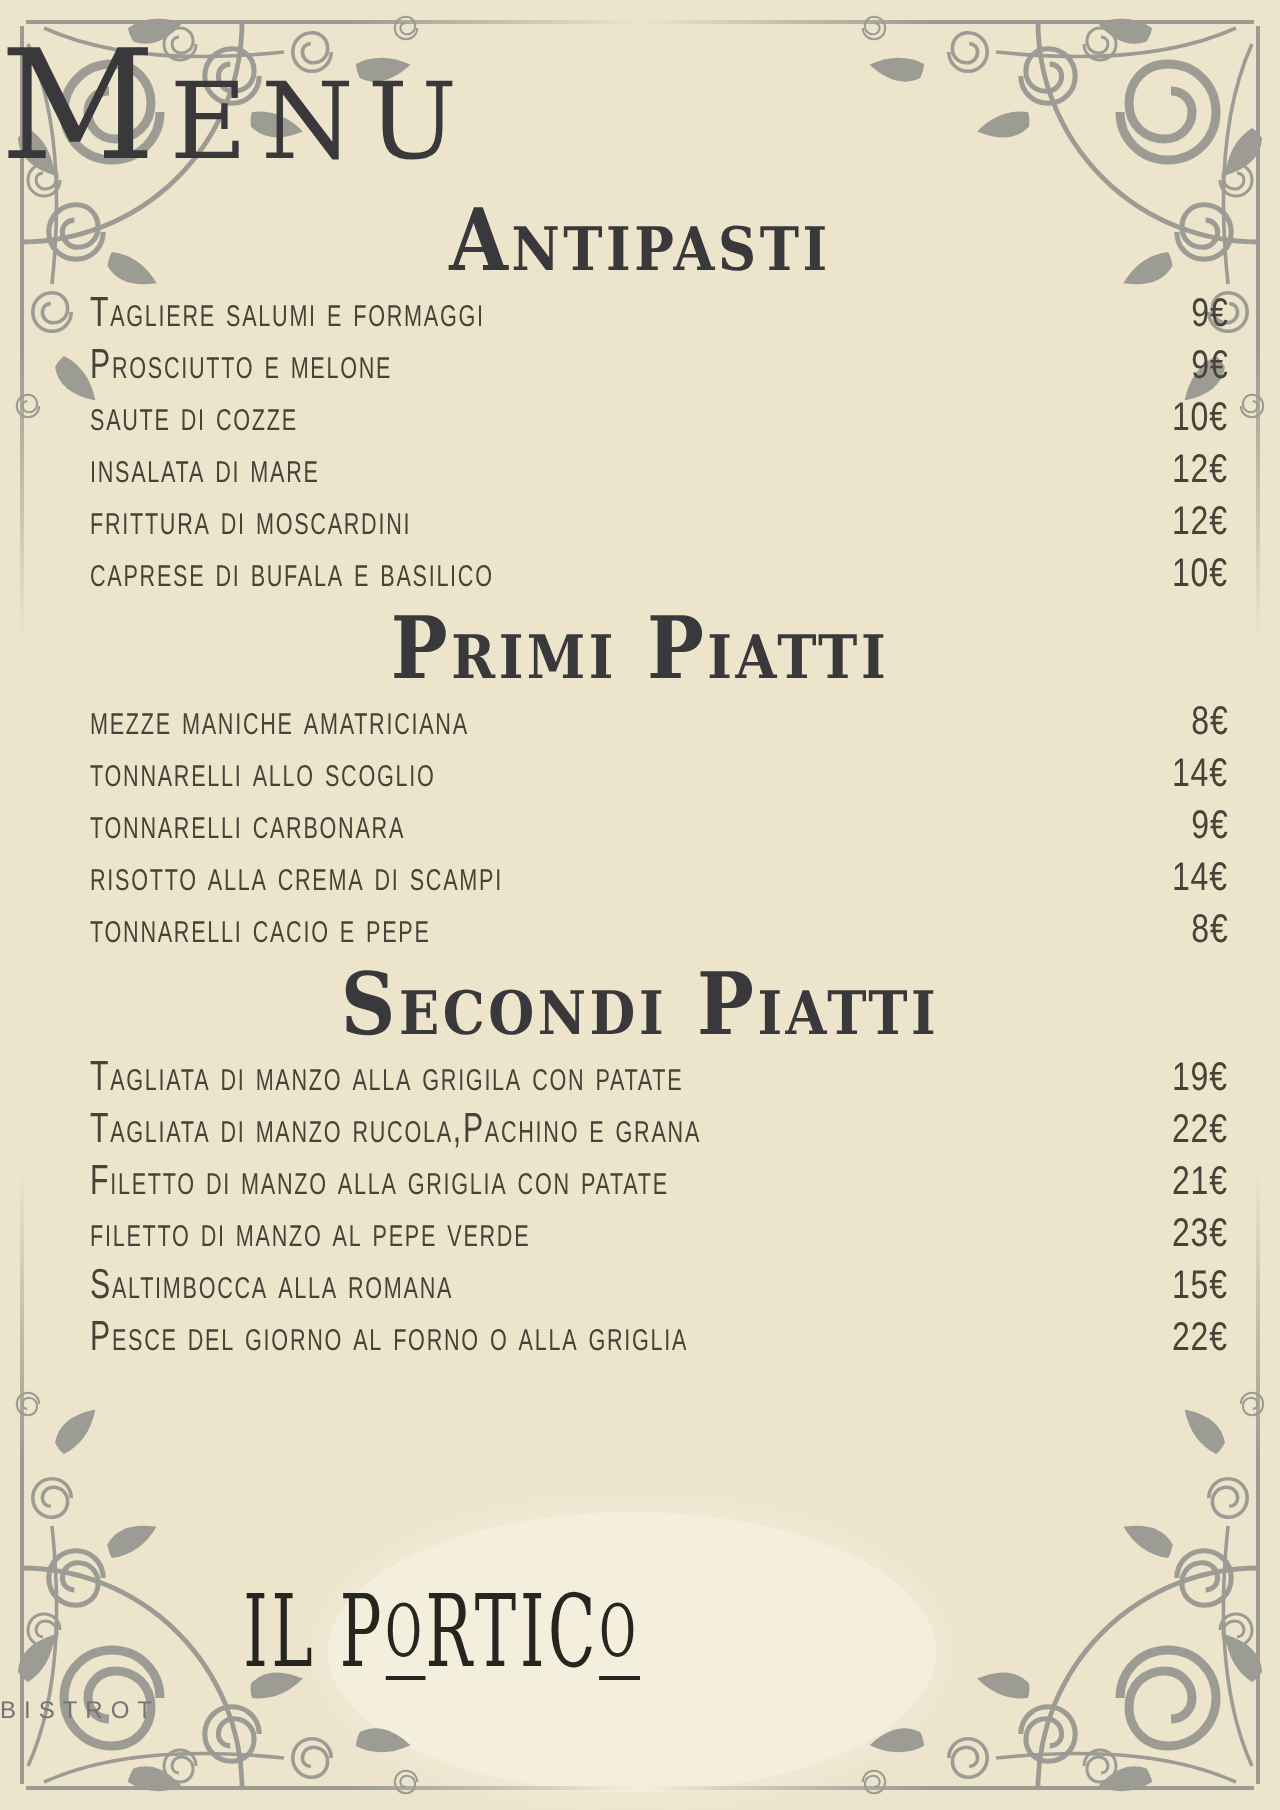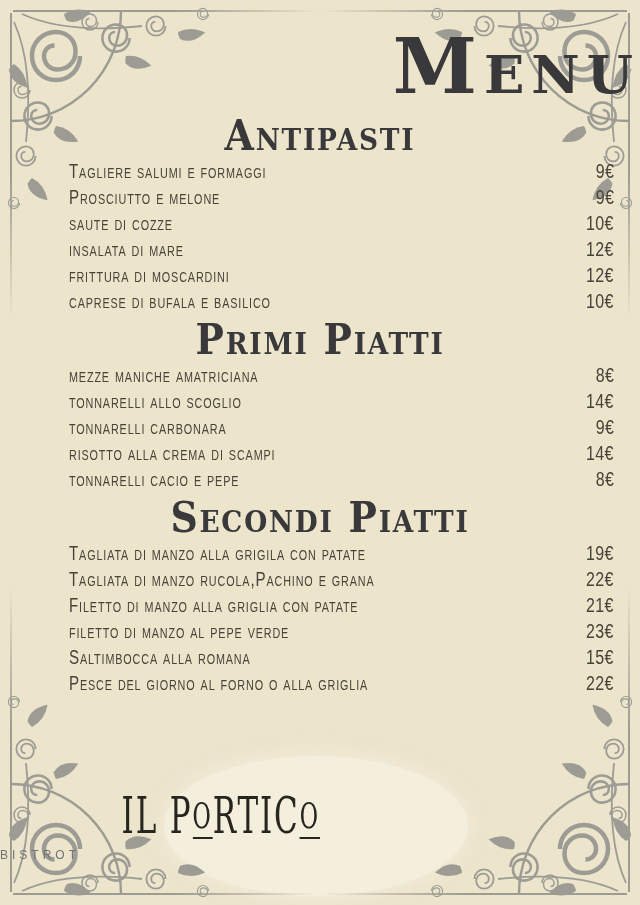--- a/index.html
+++ b/index.html
@@ -13,32 +13,32 @@
     font-family:"Liberation Sans",sans-serif;
   }
   
   .corner{position:absolute;width:320px;height:320px;top:0;left:0;z-index:1;pointer-events:none;}
   .corner.tr{left:auto;right:0;transform:scaleX(-1);}
   .corner.bl{top:auto;bottom:0;transform:scaleY(-1);}
   .corner.br{top:auto;left:auto;right:0;bottom:0;transform:scale(-1,-1);}
   
   .content{position:relative;z-index:2;}
   h1.menu-title{
-    font-family:"DejaVu Serif",serif;font-variant:small-caps;font-weight:700;
-    font-size:76px;line-height:86px;margin:24px 0 0;text-align:right;
+    font-family:"DejaVu Serif",serif;font-variant:small-caps;font-weight:400;
+    font-size:76px;line-height:86px;margin:10px 0 0;text-align:left;
     letter-spacing:7px;color:var(--head);
   }
   h2.sec-title{
     font-family:"DejaVu Serif",serif;font-variant:small-caps;font-weight:700;
     font-size:43px;line-height:46px;margin:2px 0 0;text-align:center;
     letter-spacing:2px;color:var(--head);transform:scaleX(0.88);
   }
   .row{
     display:flex;justify-content:space-between;align-items:center;
-    height:26px;padding-left:45px;padding-right:26px;margin-left:24px;
+    height:26px;padding-left:45px;padding-right:26px;
   }
   .iname{
     font-variant:small-caps;font-size:21px;letter-spacing:1.2px;color:var(--text);
     display:inline-block;transform:scaleX(0.72);transform-origin:left center;
     white-space:nowrap;
   }
   .iprice{
     font-size:20px;letter-spacing:.5px;color:var(--text);
     display:inline-block;transform:scaleX(0.8);transform-origin:right center;
   }

